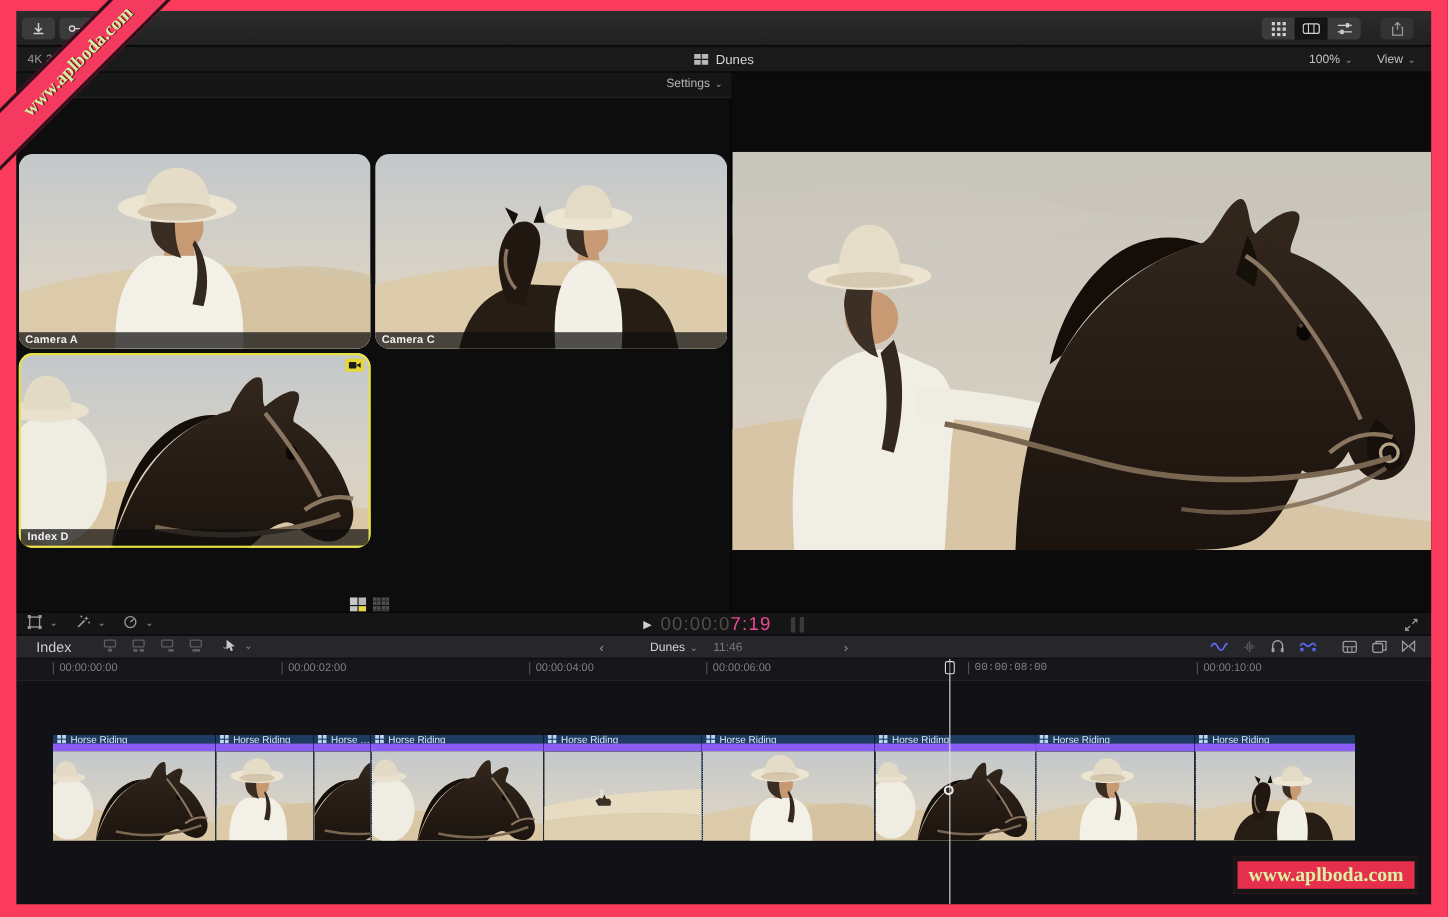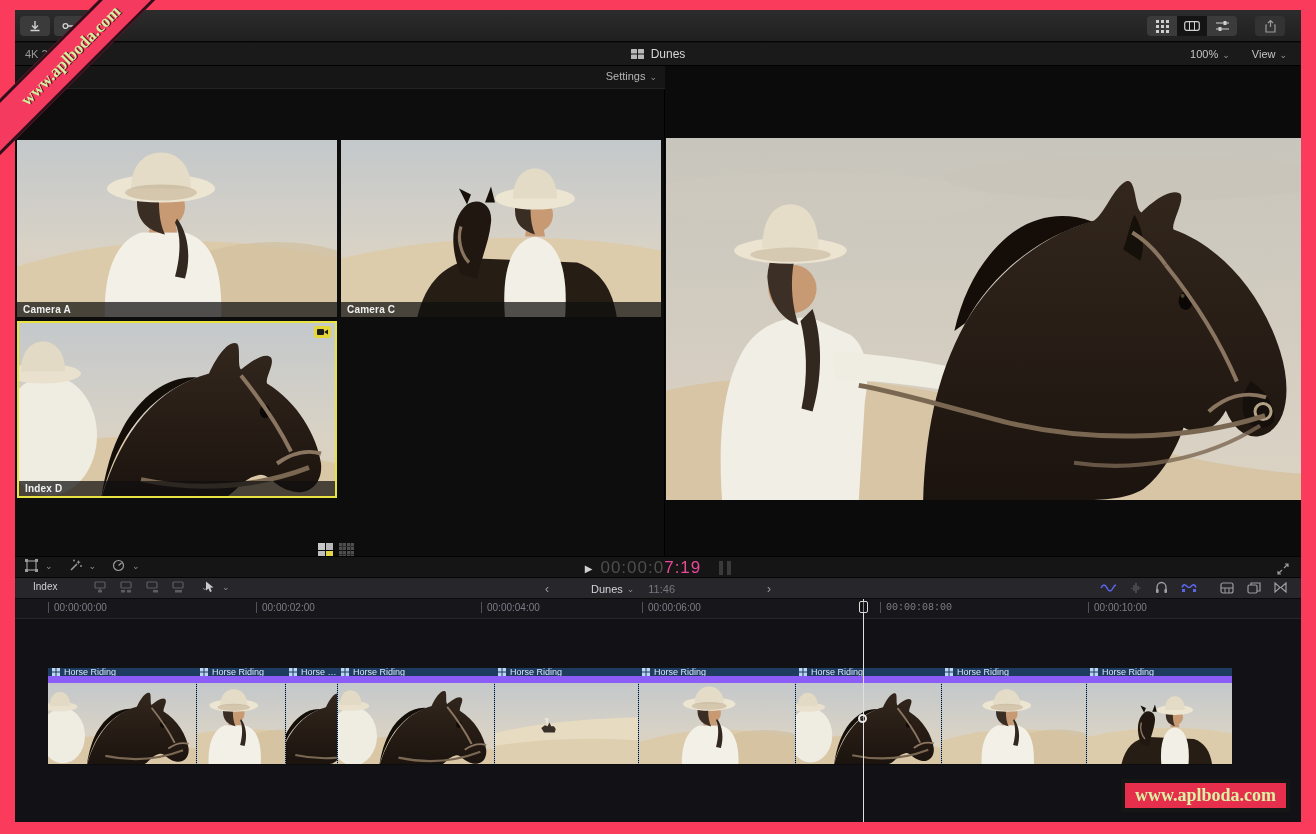--- a/index.html
+++ b/index.html
@@ -33,21 +33,21 @@
 
   
   .workspace { position:absolute; left:0; top:56px; width:1316px; height:490px; background:#0c0c0c; }
   .angle-panel { position:absolute; left:0; top:0; width:650px; height:490px;
     background:#0d0d0d; border-right:1px solid #000; }
   .settings-row { position:absolute; left:0; top:0; width:650px; height:23px;
     background:#161616; border-bottom:1px solid #232323; }
   .settings-btn { position:absolute; right:8px; top:4px; color:#b5b5b5; font-size:11px; }
   .angle-grid { position:absolute; left:2px; top:74px; width:646px; height:358px;
     display:grid; grid-template-columns:320px 320px; grid-template-rows:177px 177px; gap:4px; }
-  .cam { position:relative; overflow:hidden; background:#222; }
+  .cam { position:relative; overflow:hidden; background:#222;border-radius:13px; }
   .cam.active { outline:2px solid #e9e243; outline-offset:-2px; }
   .cam-label { position:absolute; left:0; right:0; bottom:0; height:15px;
     background:rgba(15,15,15,0.72); color:#f0f0f0; font-size:10px; font-weight:bold;
     line-height:15px; padding-left:6px; letter-spacing:.2px; }
   .cam.active .cam-label { left:2px; right:2px; bottom:2px; }
   .cam-badge { position:absolute; top:5px; right:6px; width:17px; height:12px;
     background:#e5d738; border-radius:2px; display:none; align-items:center; justify-content:center; }
   .cam.active .cam-badge { display:flex; }
   .scene { display:block; width:100%; height:100%; }
   .main-viewer { position:absolute; left:651px; top:0; width:635px; height:490px; background:#0b0b0b; }
@@ -63,21 +63,21 @@
     align-items:center; justify-content:center; gap:8px; }
   .tc { font-size:17px; letter-spacing:1px; }
   .tc .dim { color:#4e4e4e; } .tc .lit { color:#ec4899; }
   .meters { display:flex; gap:4px; margin-left:10px; }
   .meters i { display:block; width:4px; height:14px; background:#3a3a3a; }
   .tr-expand { position:absolute; right:12px; top:4px; }
 
   
   .tl-toolbar { position:absolute; left:0; top:568px; width:1286px; height:21px;
     background:#26262b; border-bottom:1px solid #0a0a0a; }
-  .index-btn { position:absolute; left:18px; top:3px; color:#cfcfd4; font-size:10px; }
+  .index-btn { position:absolute; left:18px; top:3px; color:#cfcfd4; font-size:13px; }
   .edit-icons { position:absolute; left:78px; top:3px; display:flex; gap:12px; align-items:center; }
   .tool-arrow { position:absolute; left:190px; top:3px; display:flex; gap:3px; align-items:center; }
   .tl-center { position:absolute; left:0; right:0; top:0; height:21px; display:flex;
     align-items:center; justify-content:center; gap:14px; font-size:11px; }
   .tl-nav { color:#9a9aa2; font-size:12px; width:60px; text-align:center; }
   .tl-title { color:#d2d2d8; display:flex; align-items:center; }
   .tl-dur { color:#77777f; margin:0 50px 0 0; }
   .tl-right { position:absolute; right:14px; top:3px; display:flex; gap:13px; align-items:center; }
 
   

